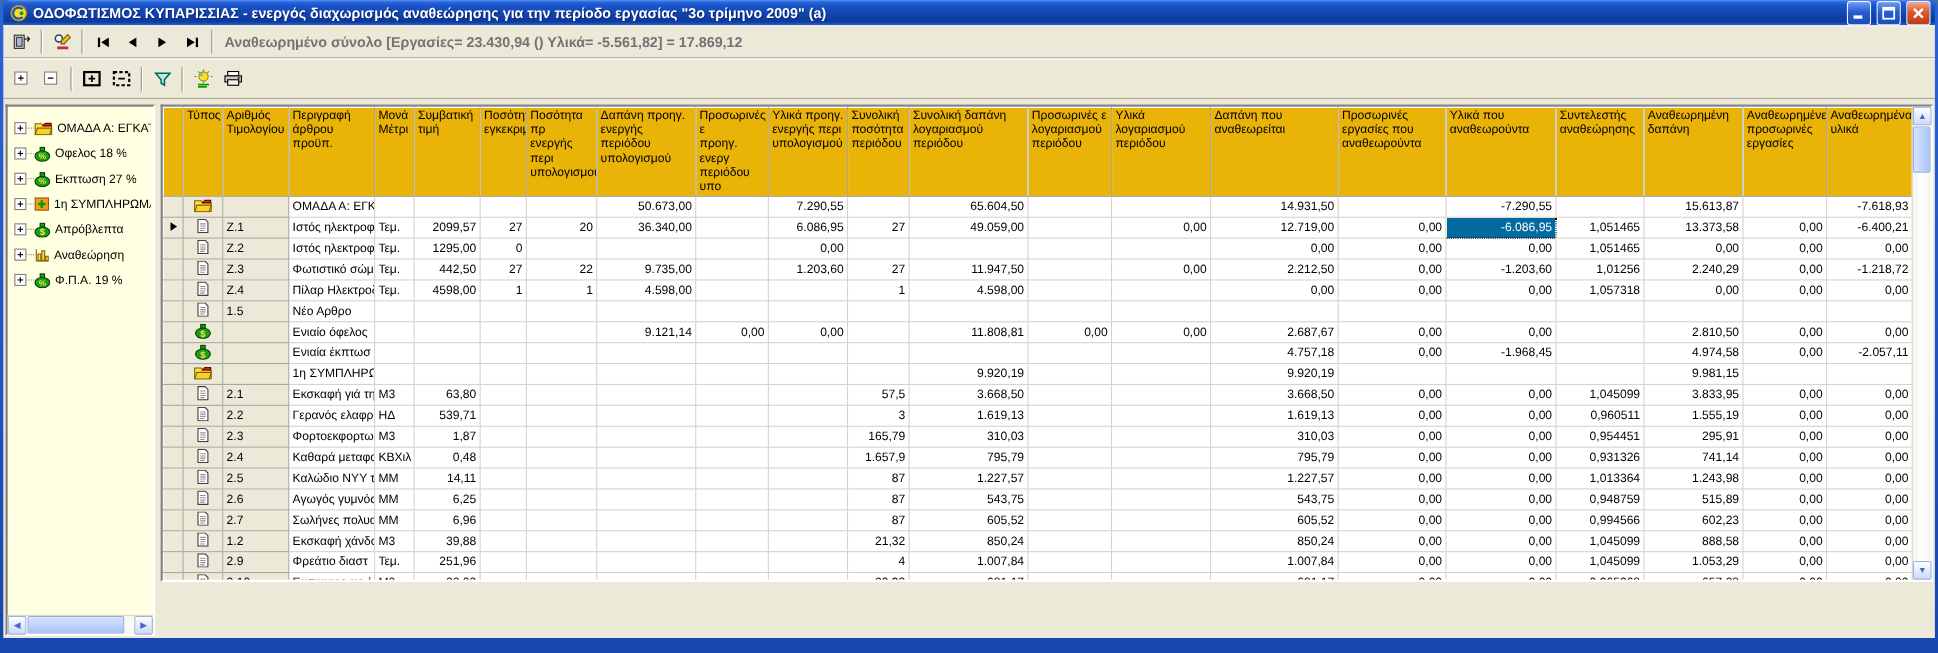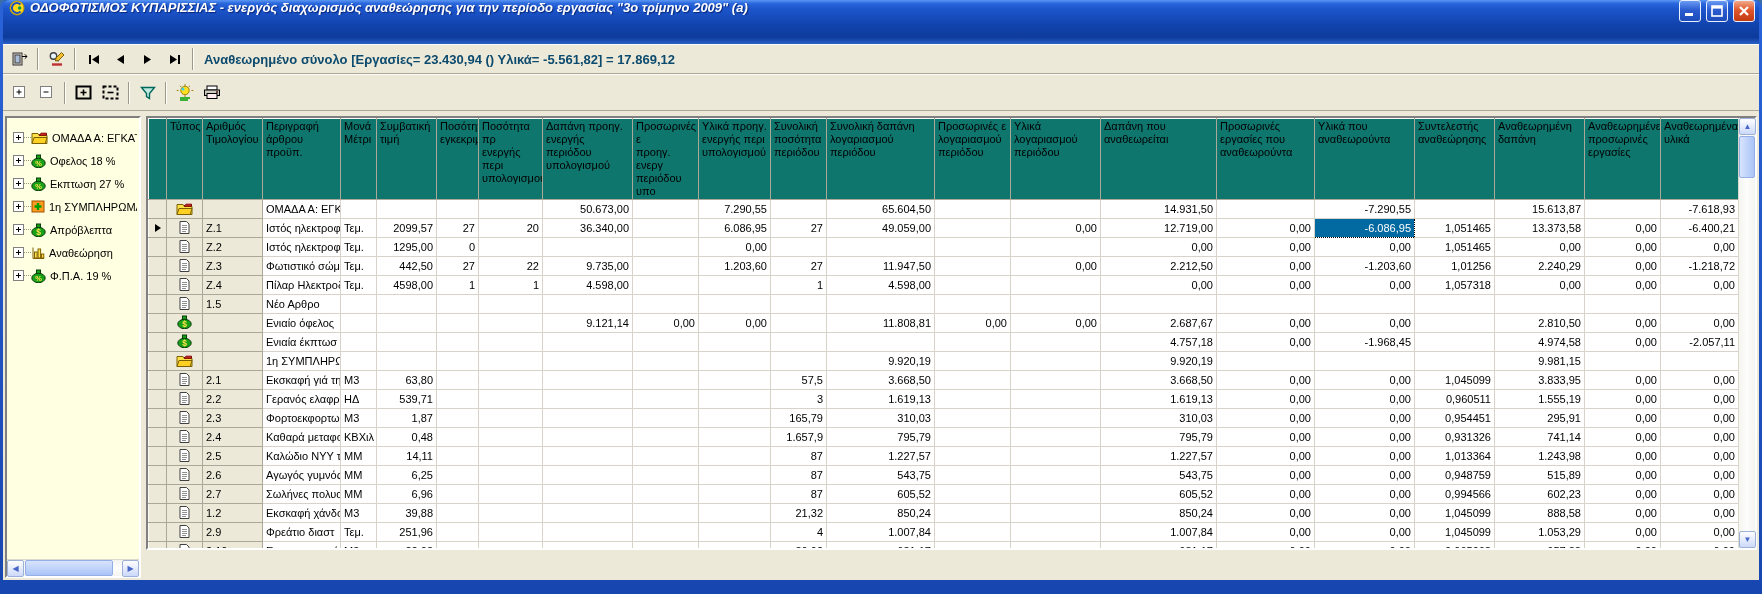--- a/index.html
+++ b/index.html
@@ -1,58 +1,58 @@
 <!DOCTYPE html>
 <html><head>
 <meta charset="utf-8">
 <style>
   html,body{margin:0;padding:0;background:#3a6ea5;}
   body{width:1762px;height:594px;overflow:hidden;font-family:"Liberation Sans","DejaVu Sans",sans-serif;}
   *{box-sizing:border-box;}
   .window{width:1762px;height:594px;background:linear-gradient(180deg,#2a63d8,#1846b0);
     padding:0 3px 14px 3px;border-radius:8px 8px 0 0;display:flex;flex-direction:column;}
   
-  .titlebar{height:44px;flex:none;display:flex;align-items:flex-start;gap:5px;padding:0 4px 0 6px;
+  .titlebar{height:23px;flex:none;display:flex;align-items:center;gap:5px;padding:0 4px 0 6px;
     border-radius:7px 7px 0 0;
-    background:linear-gradient(180deg,#5a96f2 0%,#2a67dd 8%,#1c55cc 20%,#1244ae 55%,#0d3b9b 85%,#2a62c8 100%);font-style:italic;}
+    background:linear-gradient(180deg,#5a96f2 0%,#2a67dd 8%,#1c55cc 20%,#1244ae 55%,#0d3b9b 85%,#2a62c8 100%);}
   .titlebar .title{flex:1;color:#fff;font-size:13px;font-weight:bold;white-space:nowrap;overflow:hidden;
     text-shadow:1px 1px 1px #07267a;}
   .winbtn{width:22px;height:22px;border-radius:3px;border:1px solid #e8f0ff;padding:0;cursor:default;
     background:linear-gradient(180deg,#6a9bf4,#2a5cd0 45%,#1c4cba);display:flex;align-items:center;justify-content:center;}
   .winbtn.close{background:linear-gradient(180deg,#f2a88a,#e0572c 45%,#c23a12);}
   .ic{display:inline-flex;align-items:center;justify-content:center;line-height:0;}
   
   .toolbar{flex:none;background:#ece9d8;display:flex;align-items:center;padding:0 3px;
     border-top:1px solid #fdfbf5;border-bottom:1px solid #aca899;}
   .toolbar1{height:30px;}
   .toolbar2{height:37px;}
   .tbtn{height:25px;min-width:27px;border:1px solid transparent;background:transparent;display:flex;
     align-items:center;justify-content:center;padding:0 3px;}
   .tsep{width:2px;height:22px;margin:0 4px;border-left:1px solid #9c9884;border-right:1px solid #fff;}
-  .summary{font-size:13px;font-weight:bold;color:#0c4a6e;white-space:nowrap;padding-left:6px;}
+  .summary{font-size:13px;font-weight:bold;color:#737373;white-space:nowrap;padding-left:6px;}
   
   .main{flex:1;display:flex;padding:5px 2px 2px 2px;background:#ece9d8;min-height:0;}
   .tree-panel{width:136px;flex:none;background:#ffffe1;border:2px solid;border-color:#808080 #fff #fff #808080;
     display:flex;flex-direction:column;}
   .tree-items{flex:1;padding:8px 2px 0 2px;overflow:hidden;}
   .tree-item{display:flex;align-items:center;height:23px;font-size:11px;white-space:nowrap;}
   .expander{width:11px;height:11px;flex:none;margin-left:4px;background:#fff;border:1px solid #808080;
     position:relative;}
   .expander:before,.expander:after{content:"";position:absolute;background:#000;}
   .expander:before{left:2px;right:2px;top:4px;height:1px;}
   .expander:after{top:2px;bottom:2px;left:4px;width:1px;}
   .tconn{width:7px;height:1px;border-top:1px dotted #9c9884;flex:none;}
   .tree-item .lbl{margin-left:4px;overflow:hidden;}
   .tree-item .ic{flex:none;}
   
   .right-col{flex:1;display:flex;flex-direction:column;margin-left:5px;min-width:0;}
   .grid-box{height:434px;flex:none;border:2px solid;border-color:#808080 #fff #fff #808080;background:#fff;display:flex;}
   .tablewrap{flex:1;overflow:hidden;}
   table{border-collapse:collapse;table-layout:fixed;width:1590px;}
-  th{height:44px;background:#0f766e;border:1px solid;border-color:#fdfbf5 #aca899 #aca899 #fdfbf5;
+  th{height:44px;background:#eab308;border:1px solid;border-color:#fdfbf5 #aca899 #aca899 #fdfbf5;
     font-weight:normal;font-size:11px;line-height:13px;text-align:left;vertical-align:top;
     padding:1px 3px;white-space:pre-line;overflow:hidden;}
   td{height:19px;border-right:1px solid #d7d3c8;border-bottom:1px solid #d7d3c8;font-size:11px;
     padding:0 3px;white-space:nowrap;overflow:hidden;background:#fff;color:#000;}
   td.num{text-align:right;}
   td.fixed{background:#ece9d8;border:1px solid;border-color:#fdfbf5 #aca899 #aca899 #fdfbf5;}
   td.typ{text-align:center;padding:0;}
   td.ind{padding:0;text-align:center;}
   td.sel{background:#0369a1;color:#fff;border:1px dotted #000;}
   .cur-arrow{display:inline-block;width:0;height:0;border-left:6px solid #000;

